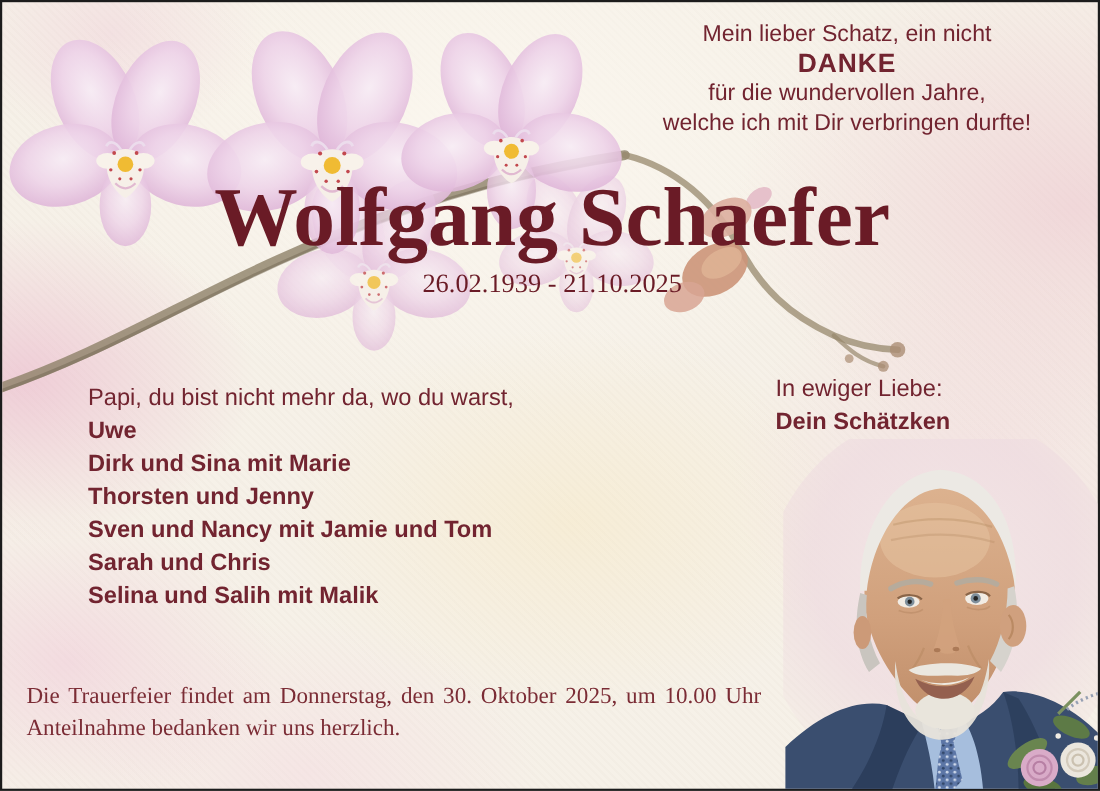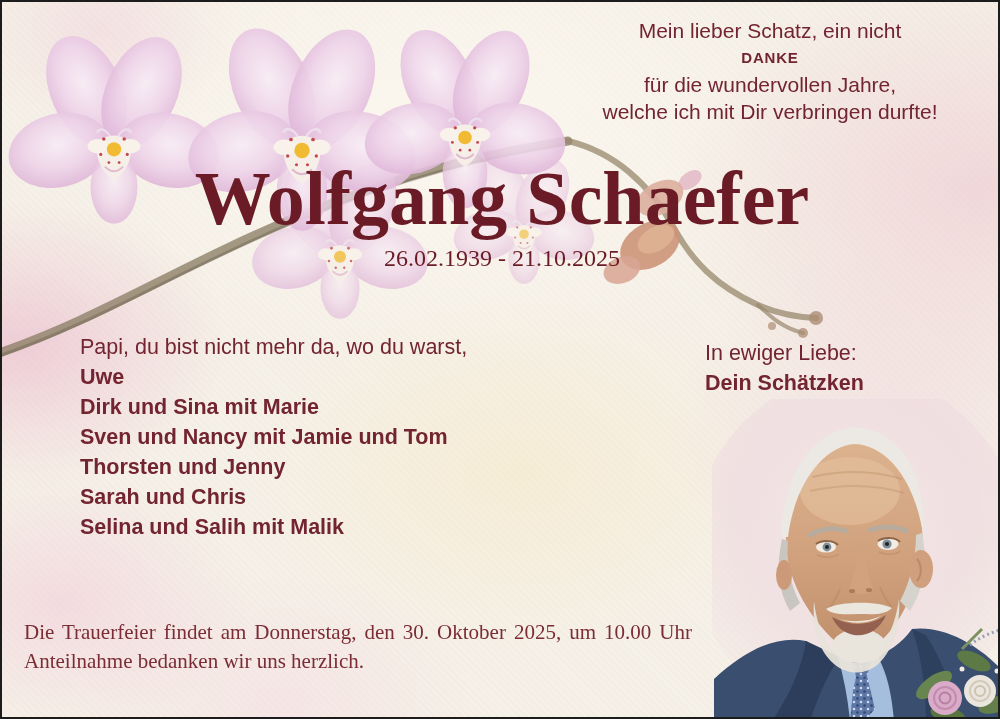--- a/index.html
+++ b/index.html
@@ -18,28 +18,28 @@
       radial-gradient(ellipse 520px 320px at 44% 18%, rgba(252,248,240,.85), transparent 75%),
       repeating-linear-gradient(45deg, rgba(150,130,110,.028) 0 2px, transparent 2px 5px);
     font-family:"Liberation Sans", sans-serif;
   }
   .abs{position:absolute;}
   .orchid-svg{left:0;top:0;z-index:1;}
   .portrait-svg{left:710px;top:397px;z-index:2;}
   .txt{z-index:3;color:var(--text-maroon,#722430);}
   .top-message{left:538px;top:15px;width:460px;text-align:center;
     font-size:21px;line-height:27px;}
-  .top-message .danke{font-weight:bold;letter-spacing:.8px;font-size:15px;}
+  .top-message .danke{font-weight:bold;letter-spacing:.8px;font-size:24px;}
   .name-title{left:0;top:150px;width:1000px;text-align:center;
     font-family:"Liberation Serif", serif;font-weight:bold;font-size:76px;
     line-height:92px;color:var(--title-maroon,#6a1b26);letter-spacing:0px;}
   .dates{left:0;top:243px;width:1000px;text-align:center;
     font-family:"Liberation Serif", serif;font-size:24px;
     color:var(--title-maroon,#6a1b26);}
-  .family-block{left:78px;top:330px;width:480px;font-size:21.5px;line-height:30px;}
+  .family-block{left:78px;top:344px;width:480px;font-size:21.5px;line-height:30px;}
   .family-block .bold, .farewell-block .bold{font-weight:bold;}
   .farewell-block{left:703px;top:336px;width:280px;font-size:21.5px;line-height:30px;}
   .funeral-block{left:22px;top:616px;width:668px;
     font-family:"Liberation Serif", serif;font-size:21px;line-height:29px;
     color:var(--funeral-maroon,#7b2c35);}
   .funeral-block .just{text-align:justify;text-align-last:justify;}
 </style>
 </head>
 <body>
 
@@ -196,22 +196,22 @@
     <div>welche ich mit Dir verbringen durfte!</div>
   </div>
 
   <div class="abs txt name-title">Wolfgang Schaefer</div>
   <div class="abs txt dates">26.02.1939 - 21.10.2025</div>
 
   <div class="abs txt family-block">
     <div>Papi, du bist nicht mehr da, wo du warst,</div>
     <div class="bold">Uwe</div>
     <div class="bold">Dirk und Sina mit Marie</div>
+    <div class="bold">Thorsten und Jenny</div>
     <div class="bold">Sven und Nancy mit Jamie und Tom</div>
-    <div class="bold">Thorsten und Jenny</div>
     <div class="bold">Sarah und Chris</div>
     <div class="bold">Selina und Salih mit Malik</div>
   </div>
 
   <div class="abs txt farewell-block">
     <div>In ewiger Liebe:</div>
     <div class="bold">Dein Schätzken</div>
   </div>
 
   <div class="abs txt funeral-block">

